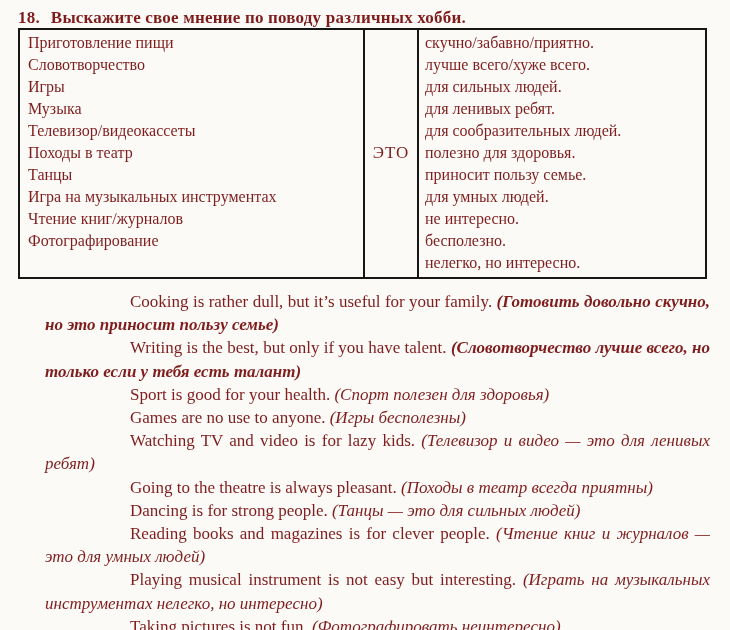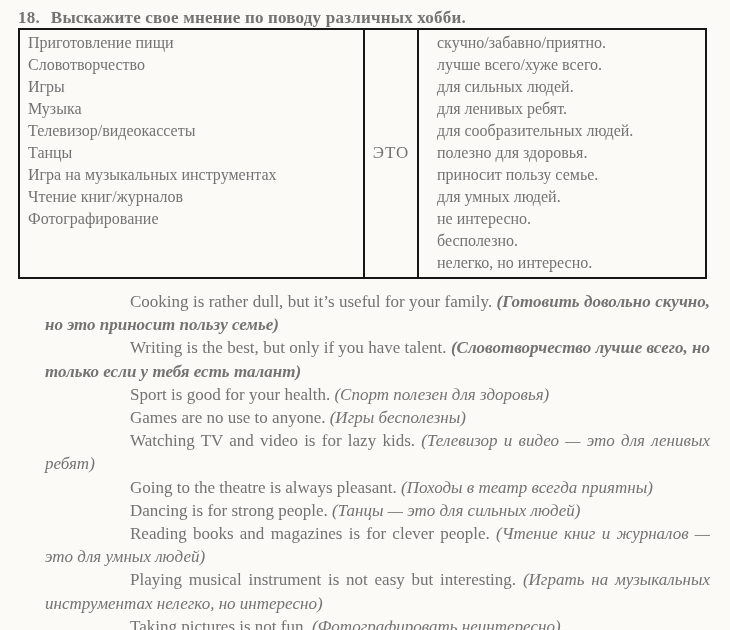--- a/index.html
+++ b/index.html
@@ -5,21 +5,21 @@
   * { margin: 0; padding: 0; box-sizing: border-box; }
   html, body { width: 730px; height: 630px; }
   body {
     font-family: "Liberation Serif", serif;
     background: #ffffff;
   }
   .page {
     position: relative;
     width: 730px; height: 630px;
     background: #fbfaf7;
-    color: #737373;
+    color: #7f1d1d;
     overflow: hidden;
   }
   .title {
     margin: 8px 18px 0 18px;
     font-size: 17px;
     font-weight: bold;
     letter-spacing: 0.2px;
     white-space: nowrap;
   }
   .title .num { display: inline-block; margin-right: 11px; }
@@ -43,21 +43,21 @@
     border-left: 2px solid #161616;
     border-right: 2px solid #161616;
     display: flex;
     align-items: center;
     justify-content: center;
   }
   .col-connector .label {
     font-size: 17px;
     letter-spacing: 1px;
   }
-  .col-opinions { flex: 1; padding-left: 18px; }
+  .col-opinions { flex: 1; padding-left: 6px; }
   .body-text {
     margin: 11px 20px 0 45px;
     text-align: justify;
   }
   .body-text p {
     font-size: 17px;
     line-height: 23.2px;
     text-indent: 85px;
   }
   .ru { font-style: italic; }
@@ -72,20 +72,21 @@
     <span class="num">18.</span><span>Выскажите свое мнение по поводу различных хобби.</span>
   </div>
 
   <div class="hobby-table">
     <div class="col col-hobbies">
       <div class="line">Приготовление пищи</div>
       <div class="line">Словотворчество</div>
       <div class="line">Игры</div>
       <div class="line">Музыка</div>
       <div class="line">Телевизор/видеокассеты</div>
+      <div class="line">Походы в театр</div>
       <div class="line">Танцы</div>
       <div class="line">Игра на музыкальных инструментах</div>
       <div class="line">Чтение книг/журналов</div>
       <div class="line">Фотографирование</div>
     </div>
     <div class="col col-connector">
       <span class="label">ЭТО</span>
     </div>
     <div class="col col-opinions">
       <div class="line">скучно/забавно/приятно.</div>

